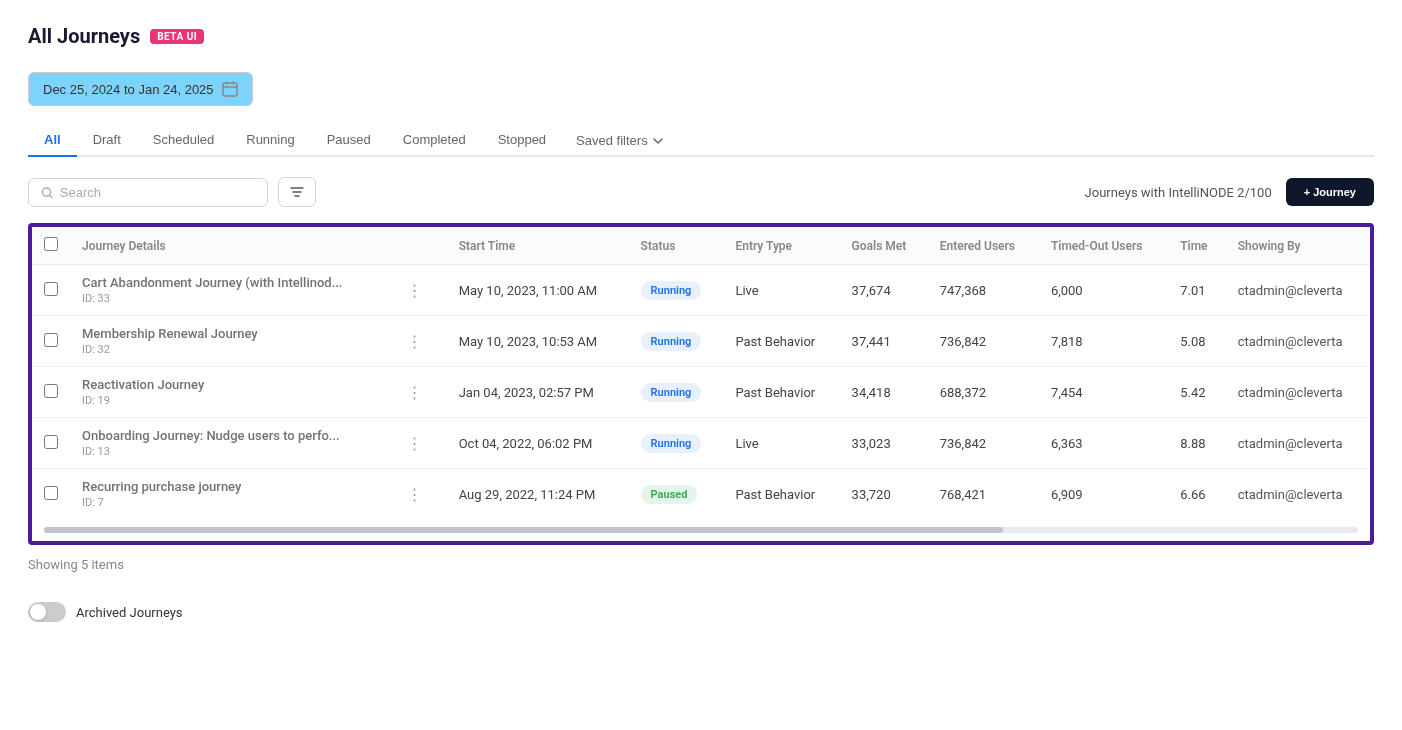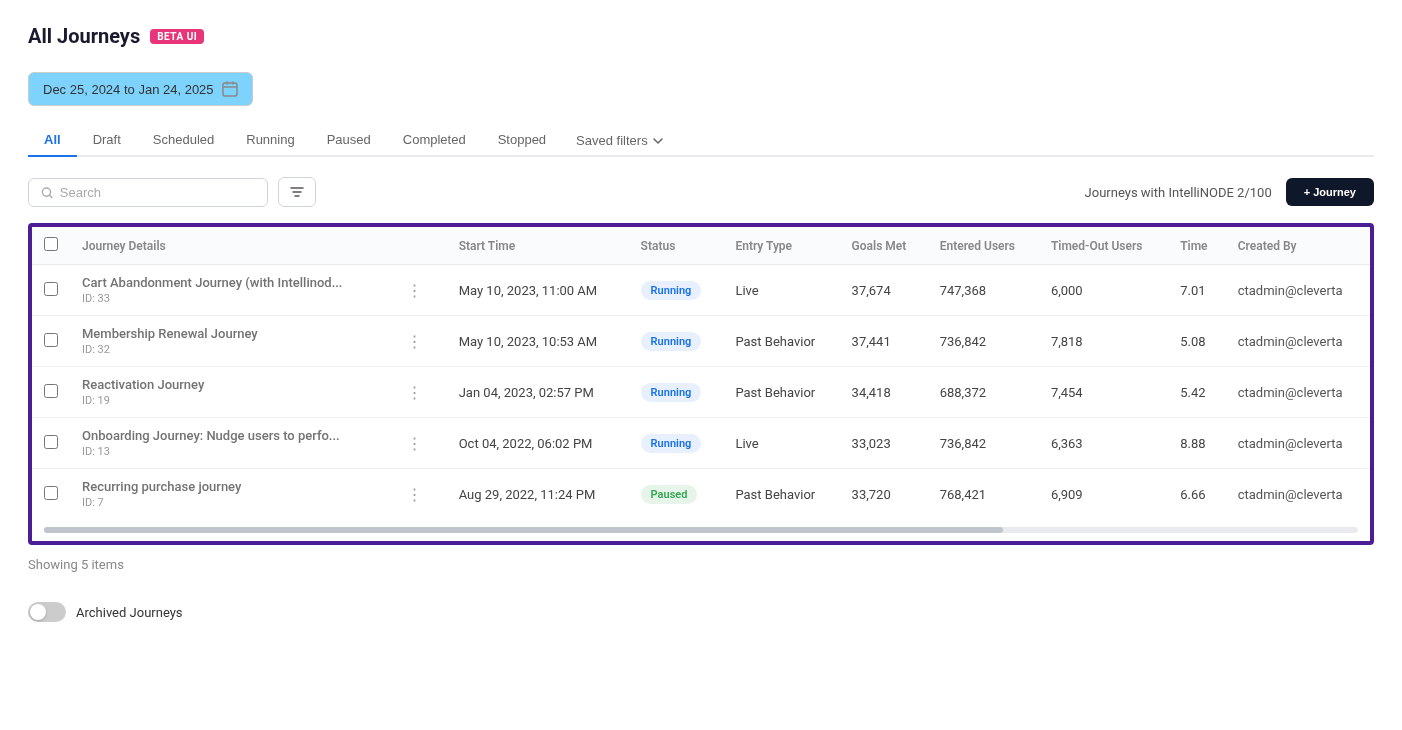--- a/index.html
+++ b/index.html
@@ -350,21 +350,21 @@
           </th>
           <th>Journey Details</th>
           <th></th>
           <th>Start Time</th>
           <th>Status</th>
           <th>Entry Type</th>
           <th>Goals Met</th>
           <th>Entered Users</th>
           <th>Timed-Out Users</th>
           <th>Time</th>
-          <th>Created By</th>
+          <th>Showing By</th>
         </tr>
       </thead>
       <tbody id="table-body">
       <tr>
     <td class="checkbox-cell">
       <input type="checkbox" class="checkbox-input" style="">
     </td>
     <td>
       <div class="journey-name">Cart Abandonment Journey (with Intellinod...</div>
       <div class="journey-id">ID: 33</div>

